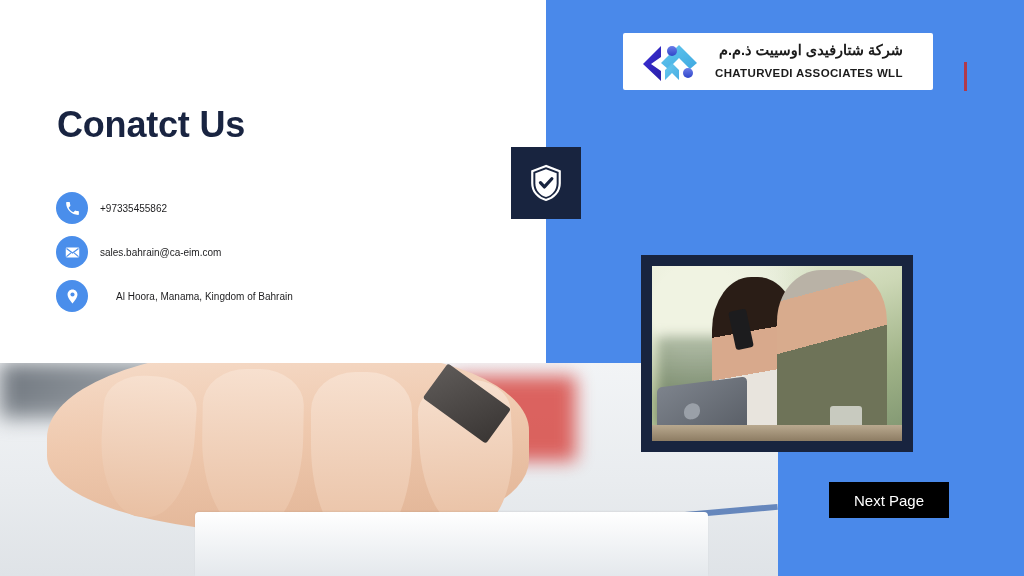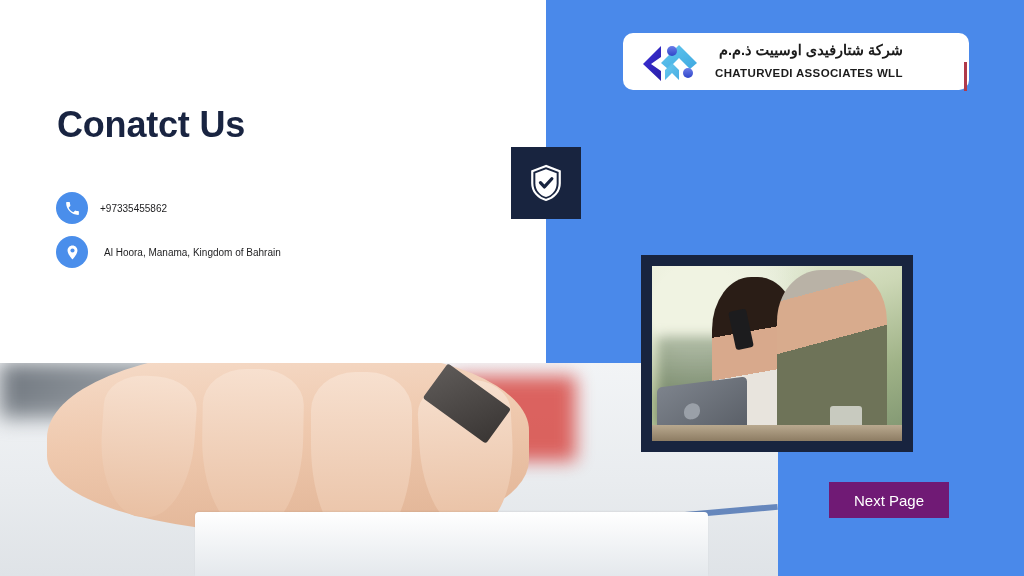--- a/index.html
+++ b/index.html
@@ -73,44 +73,44 @@
     align-items: center;
     justify-content: center;
   }
   .c-icon svg { display: block; }
   .c-text {
     margin-left: 12px;
     font-size: 10px;
     color: #1d1d1f;
     white-space: nowrap;
   }
-  .c-text.addr { margin-left: 16px; }
+  .c-text.addr { margin-left: 28px; }
 
   
   .shield-badge {
     position: absolute;
     left: 511px;
     top: 147px;
     width: 70px;
     height: 72px;
     background: #18243f;
     display: flex;
     align-items: center;
     justify-content: center;
   }
 
   
   .logo-card {
     position: absolute;
     left: 623px;
     top: 33px;
-    width: 346px;
+    width: 310px;
     height: 57px;
     background: #ffffff;
-    border-radius: 10px;
+    border-radius: 2px;
     display: flex;
     align-items: center;
     padding-left: 18px;
     box-sizing: border-box;
   }
   .logo-mark {
     width: 62px;
     height: 40px;
     flex: 0 0 62px;
   }
@@ -177,21 +177,21 @@
     background: #e7eaec;
   }
 
   
   .next-btn {
     position: absolute;
     left: 829px;
     top: 482px;
     width: 120px;
     height: 36px;
-    background: #701a75;
+    background: #000000;
     color: #ffffff;
     font-size: 15px;
     display: flex;
     align-items: center;
     justify-content: center;
     cursor: pointer;
     border: none;
     font-family: "Liberation Sans", sans-serif;
   }
 
@@ -317,20 +317,30 @@
 
     <div class="contact-row">
       <span class="c-icon">
         <svg width="17" height="17" viewBox="0 0 24 24" fill="#ffffff">
           <path d="M6.6 10.8c1.5 2.9 3.7 5.1 6.6 6.6l2.2-2.2c.3-.3.7-.4 1-.2 1.1.4 2.4.6 3.6.6.6 0 1 .4 1 1V20c0 .6-.4 1-1 1C10.7 21 3 13.3 3 3.9c0-.6.4-1 1-1h3.4c.6 0 1 .4 1 1 0 1.3.2 2.5.6 3.6.1.3 0 .7-.2 1l-2.2 2.3z"></path>
         </svg>
       </span>
       <span class="c-text">+97335455862</span>
     </div>
 
+    <div class="contact-row">
+      <span class="c-icon">
+        <svg width="17" height="17" viewBox="0 0 24 24" fill="none" stroke="#ffffff" stroke-width="2">
+          <rect x="2.5" y="5" width="19" height="14" rx="1.6" fill="#ffffff" stroke="none"></rect>
+          <path d="M3.5 6.2l8.5 6.4 8.5-6.4" stroke="#4a8eeb" stroke-width="1.8" fill="none"></path>
+          <path d="M3.5 17.8l6.3-5.2M20.5 17.8l-6.3-5.2" stroke="#4a8eeb" stroke-width="1.6" fill="none"></path>
+        </svg>
+      </span>
+      <span class="c-text">sales.bahrain@ca-eim.com</span>
+    </div>
 
     <div class="contact-row">
       <span class="c-icon">
         <svg width="17" height="17" viewBox="0 0 24 24" fill="#ffffff">
           <path d="M12 2.2c-3.9 0-7 3.1-7 7 0 5.2 7 12.6 7 12.6s7-7.4 7-12.6c0-3.9-3.1-7-7-7z"></path>
           <circle cx="12" cy="9.2" r="2.9" fill="#4a8eeb"></circle>
         </svg>
       </span>
       <span class="c-text addr">Al Hoora, Manama, Kingdom of Bahrain</span>
     </div>

